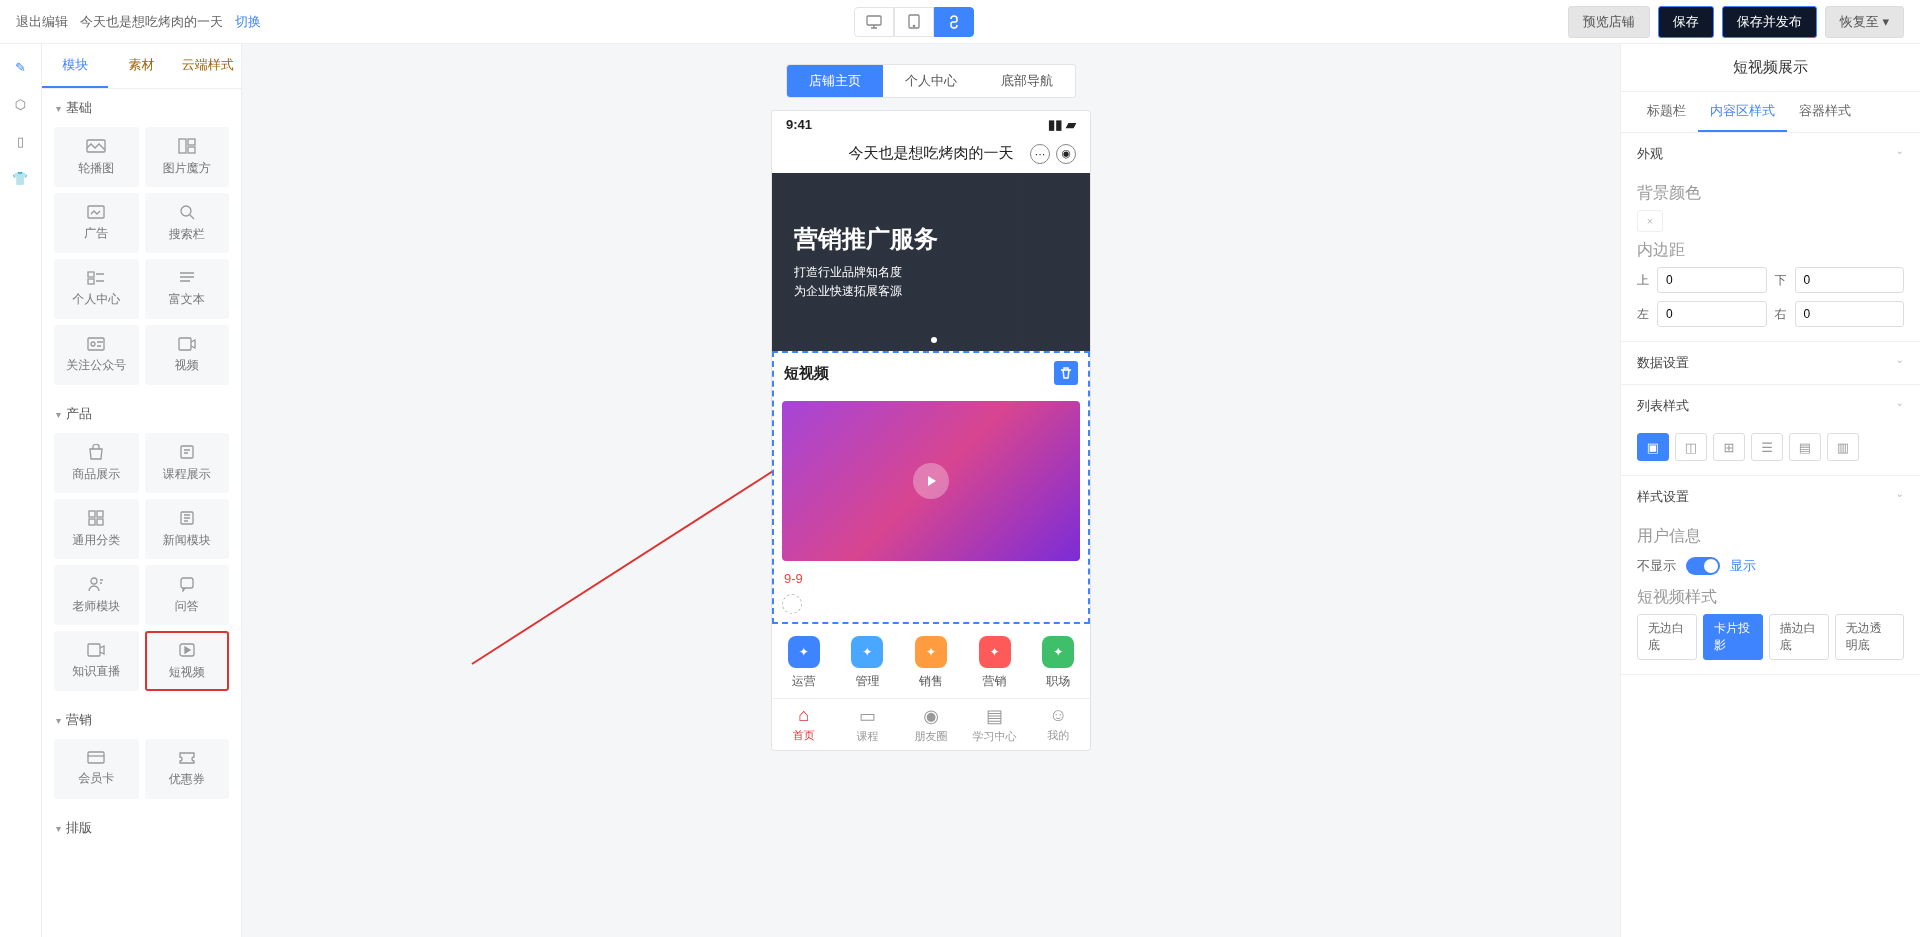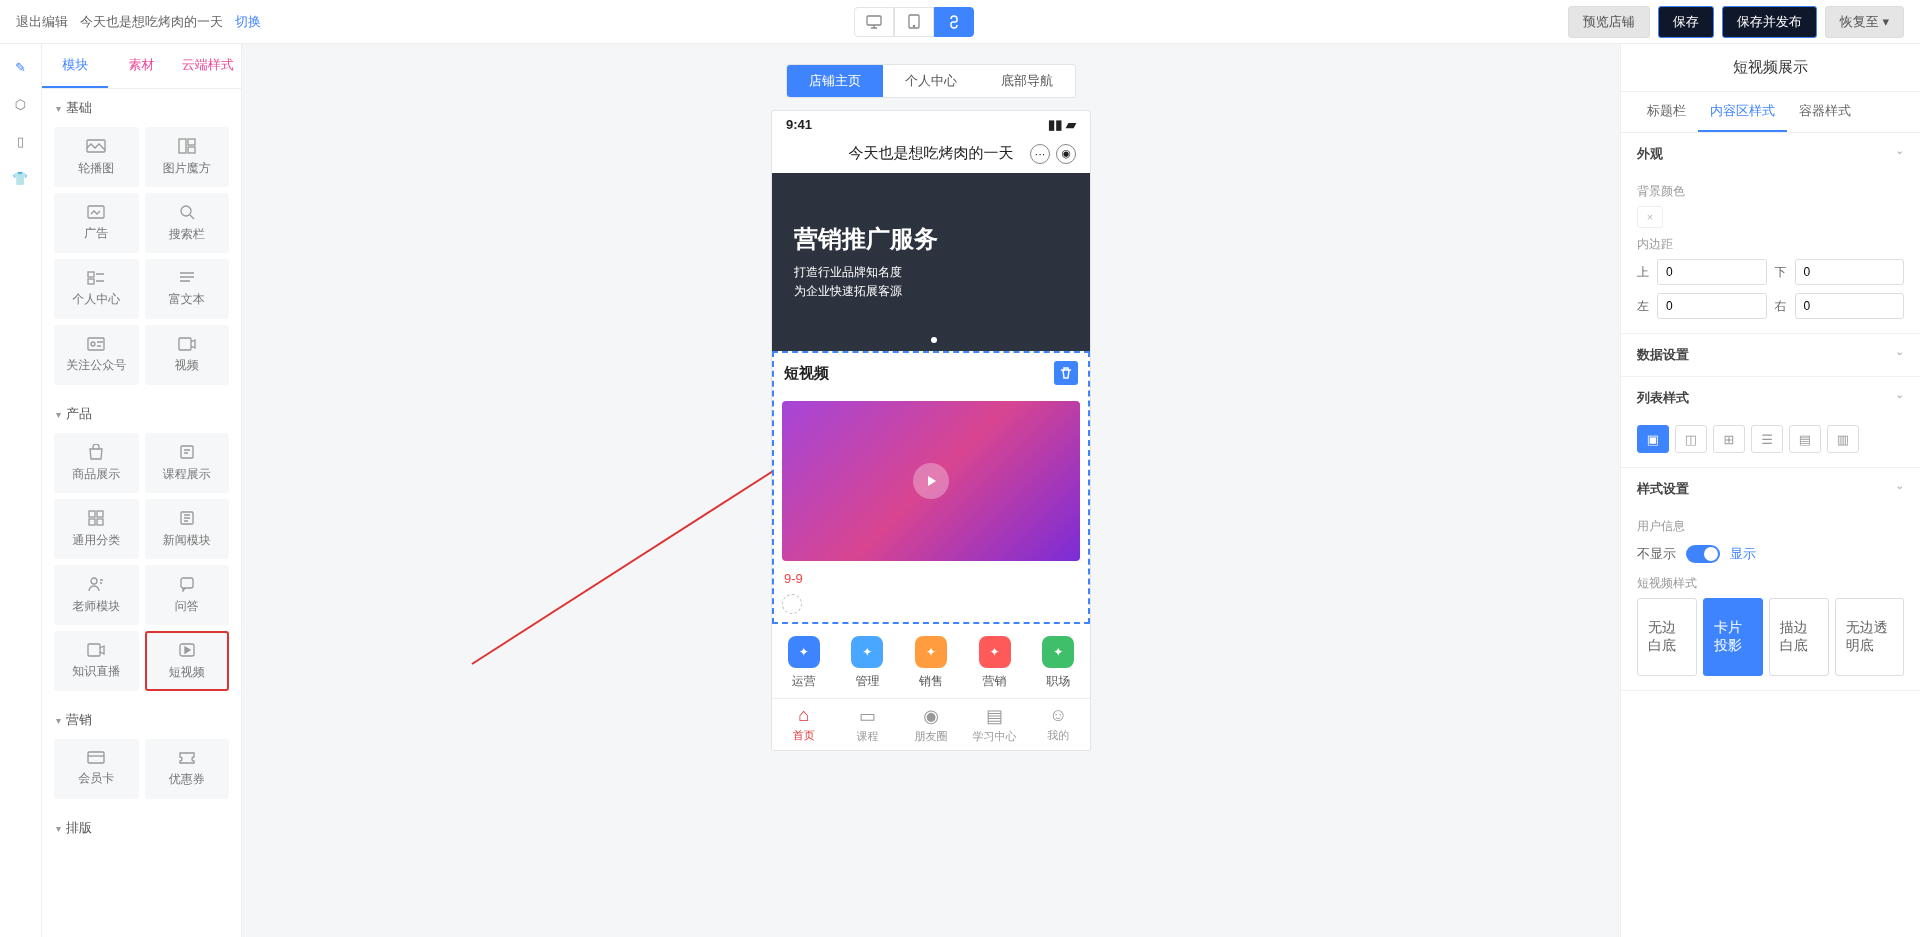--- a/index.html
+++ b/index.html
@@ -14,21 +14,21 @@
 .device-btn.last { border-radius: 0 4px 4px 0; background: #3f84ff; color: #fff; border-color: #3f84ff; }
 .topbar-right { display: flex; gap: 8px; }
 .btn { padding: 6px 14px; border: 1px solid #ddd; background: #e5e5e5; border-radius: 3px; cursor: pointer; font-size: 13px; color: #555; }
 .btn.primary { background: #0f172a; color: #fff; border-color: #3f84ff; }
 .main { display: flex; height: calc(100vh - 44px); }
 .sidetools { width: 42px; background: #fff; border-right: 1px solid #eee; display: flex; flex-direction: column; align-items: center; padding-top: 16px; gap: 22px; }
 .sidetools .tool { color: #888; cursor: pointer; }
 .sidetools .tool.active { color: #3f84ff; }
 .leftpanel { width: 200px; background: #fff; border-right: 1px solid #eee; overflow-y: auto; position: relative; }
 .tabs { display: flex; border-bottom: 1px solid #eee; }
-.tabs .tab { flex: 1; text-align: center; padding: 12px 0; cursor: pointer; color: #ec4899; font-size: 13px; }
+.tabs .tab { flex: 1; text-align: center; padding: 12px 0; cursor: pointer; color: #a16207; font-size: 13px; }
 .tabs .tab.active { color: #3f84ff; border-bottom: 2px solid #3f84ff; }
 .section-head { padding: 10px 14px; color: #555; font-size: 13px; cursor: pointer; }
 .section-head::before { content: "▾"; margin-right: 5px; font-size: 10px; color: #999; }
 .grid { display: grid; grid-template-columns: 1fr 1fr; gap: 6px; padding: 0 12px 10px; }
 .mod { background: #f6f7f9; border-radius: 3px; height: 60px; display: flex; flex-direction: column; align-items: center; justify-content: center; gap: 6px; cursor: pointer; color: #777; font-size: 12px; }
 .mod.highlight { border: 2px solid #d33; }
 .mod svg { color: #999; }
 .canvas { flex: 1; display: flex; flex-direction: column; align-items: center; padding: 20px 0; overflow-y: auto; position: relative; }
 .canvas-tabs { display: flex; margin-bottom: 12px; background: #fff; border-radius: 3px; border: 1px solid #e4e4e4; }
 .canvas-tabs .ctab { padding: 7px 22px; cursor: pointer; font-size: 13px; color: #555; }
@@ -56,41 +56,41 @@
 .tabbar { display: flex; border-top: 1px solid #eee; }
 .tabbar .tb { flex: 1; display: flex; flex-direction: column; align-items: center; gap: 2px; padding: 6px 0; font-size: 11px; color: #999; }
 .tabbar .tb.active { color: #d33; }
 .arrow-svg { position: absolute; top: 340px; left: 170px; pointer-events: none; }
 .rightpanel { width: 300px; background: #fff; border-left: 1px solid #eee; overflow-y: auto; }
 .rp-title { text-align: center; padding: 14px 0; font-size: 15px; color: #333; border-bottom: 1px solid #f0f0f0; }
 .rp-tabs { display: flex; border-bottom: 1px solid #eee; padding: 0 14px; text-align: center; }
 .rp-tabs .rtab { padding: 10px 12px; cursor: pointer; font-size: 13px; color: #666; }
 .rp-tabs .rtab.active { color: #3f84ff; border-bottom: 2px solid #3f84ff; }
 .rp-sec { border-bottom: 1px solid #f0f0f0; }
-.rp-sec-head { display: flex; justify-content: space-between; padding: 12px 16px; font-size: 13px; color: #444; cursor: pointer; font-weight: bold; }
+.rp-sec-head { display: flex; justify-content: space-between; padding: 12px 16px; font-size: 13px; color: #444; cursor: pointer; }
 .rp-sec-head .chev { color: #bbb; font-size: 10px; }
 .rp-sec-body { padding: 0 16px 14px; }
-.rp-label { font-size: 12px; color: #999; margin: 8px 0 6px; }
+.rp-label { font-size: 16px; color: #999; margin: 8px 0 6px; }
 .padding-grid { display: grid; grid-template-columns: auto 1fr auto 1fr; gap: 8px; align-items: center; font-size: 12px; color: #666; }
 .padding-grid input { width: 100%; padding: 5px 8px; border: 1px solid #ddd; border-radius: 3px; font-size: 12px; }
 .radio-row { display: flex; gap: 20px; font-size: 13px; color: #666; padding: 4px 0; }
 .radio-row .r { display: flex; align-items: center; gap: 5px; cursor: pointer; }
 .radio-row .r.active { color: #3f84ff; }
 .radio-row .rdot { width: 12px; height: 12px; border: 1px solid #bbb; border-radius: 50%; display: inline-block; }
 .radio-row .r.active .rdot { border: 4px solid #3f84ff; }
 .num-input { width: 90px; padding: 6px 8px; border: 1px solid #ddd; border-radius: 3px; margin-top: 4px; }
 .style-opts { display: flex; gap: 6px; margin-top: 6px; }
 .style-opts .so { width: 32px; height: 28px; border: 1px solid #ddd; border-radius: 3px; display: flex; align-items: center; justify-content: center; color: #999; cursor: pointer; }
 .style-opts .so.active { background: #3f84ff; border-color: #3f84ff; color: #fff; }
 .toggle-row { display: flex; align-items: center; gap: 10px; font-size: 13px; color: #666; padding: 4px 0; }
 .toggle { width: 34px; height: 18px; background: #3f84ff; border-radius: 10px; position: relative; cursor: pointer; }
 .toggle::after { content: ""; position: absolute; right: 2px; top: 2px; width: 14px; height: 14px; background: #fff; border-radius: 50%; }
 .toggle-row .on { color: #3f84ff; }
 .chip-row { display: flex; gap: 6px; margin-top: 6px; }
-.chip { padding: 20px 10px; border: 1px solid #ddd; border-radius: 3px; font-size: 14px; color: #666; cursor: pointer; font-family: Liberation Serif, serif; }
+.chip { padding: 5px 10px; border: 1px solid #ddd; border-radius: 3px; font-size: 12px; color: #666; cursor: pointer; font-family: Liberation Serif, serif; }
 .chip.active { background: #3f84ff; color: #fff; border-color: #3f84ff; }
 .clear-sw { width: 26px; height: 22px; border: 1px solid #eee; border-radius: 3px; display: flex; align-items: center; justify-content: center; color: #bbb; font-size: 11px; margin-top: 4px; cursor: pointer; }
 </style>
 </head>
 <body>
 
 <div class="topbar">
   <div class="topbar-left">
     <span>退出编辑</span>
     <span>今天也是想吃烤肉的一天</span>

